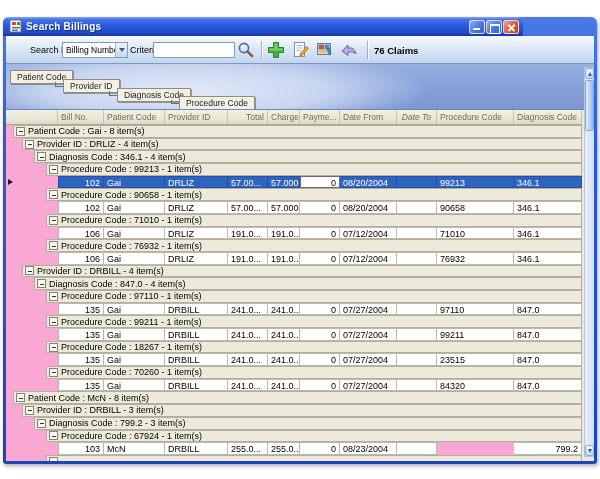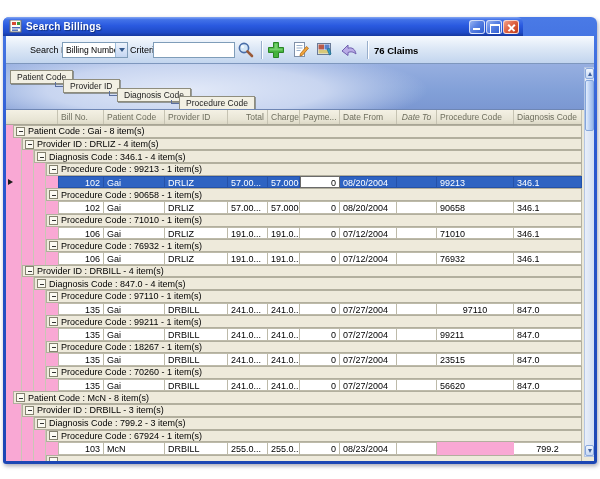--- a/index.html
+++ b/index.html
@@ -312,21 +312,21 @@
           <div class="row">
             <div class="spacer" style="width: 52px;"></div>
             <div class="cell first" style="width: 46px; text-align: right;">135</div>
             <div class="cell" style="width: 61px; text-align: left;">Gai</div>
             <div class="cell" style="width: 63px; text-align: left;">DRBILL</div>
             <div class="cell" style="width: 40px; text-align: left;">241.0...</div>
             <div class="cell" style="width: 32px; text-align: left;">241.0...</div>
             <div class="cell" style="width: 40px; text-align: right;">0</div>
             <div class="cell" style="width: 57px; text-align: left;">07/27/2004</div>
             <div class="cell" style="width: 40px; text-align: left;"></div>
-            <div class="cell" style="width: 77px; text-align: center;">97110</div>
+            <div class="cell" style="width: 77px; text-align: left;">97110</div>
             <div class="cell" style="width: 68px; text-align: left;">847.0</div>
           </div>
           <div class="row">
             <div class="spacer" style="width: 40px;"></div>
             <div class="group-box">
               <span class="expand"></span>
               <span class="group-label">Procedure Code : 99211 - 1 item(s)</span>
             </div>
           </div>
           <div class="row">
@@ -372,21 +372,21 @@
           <div class="row">
             <div class="spacer" style="width: 52px;"></div>
             <div class="cell first" style="width: 46px; text-align: right;">135</div>
             <div class="cell" style="width: 61px; text-align: left;">Gai</div>
             <div class="cell" style="width: 63px; text-align: left;">DRBILL</div>
             <div class="cell" style="width: 40px; text-align: left;">241.0...</div>
             <div class="cell" style="width: 32px; text-align: left;">241.0...</div>
             <div class="cell" style="width: 40px; text-align: right;">0</div>
             <div class="cell" style="width: 57px; text-align: left;">07/27/2004</div>
             <div class="cell" style="width: 40px; text-align: left;"></div>
-            <div class="cell" style="width: 77px; text-align: left;">56620</div>
+            <div class="cell" style="width: 77px; text-align: left;">84320</div>
             <div class="cell" style="width: 68px; text-align: left;">847.0</div>
           </div>
           <div class="row">
             <div class="spacer" style="width: 7px;"></div>
             <div class="group-box">
               <span class="expand"></span>
               <span class="group-label">Patient Code : McN - 8 item(s)</span>
             </div>
           </div>
           <div class="row">
@@ -414,21 +414,21 @@
             <div class="spacer" style="width: 52px;"></div>
             <div class="cell first" style="width: 46px; text-align: right;">103</div>
             <div class="cell" style="width: 61px; text-align: left;">McN</div>
             <div class="cell" style="width: 63px; text-align: left;">DRBILL</div>
             <div class="cell" style="width: 40px; text-align: left;">255.0...</div>
             <div class="cell" style="width: 32px; text-align: left;">255.0...</div>
             <div class="cell" style="width: 40px; text-align: right;">0</div>
             <div class="cell" style="width: 57px; text-align: left;">08/23/2004</div>
             <div class="cell" style="width: 40px; text-align: left;"></div>
             <div class="cell" style="width: 77px; text-align: center; margin-top: 41px;">67924</div>
-            <div class="cell" style="width: 68px; text-align: center;">799.2</div>
+            <div class="cell" style="width: 68px; text-align: right;">799.2</div>
           </div>
           <div class="row">
             <div class="spacer" style="width: 40px;"></div>
             <div class="group-box">
               <span class="expand"></span>
               <span class="group-label"></span>
             </div>
           </div>
         </div>
     </div>

